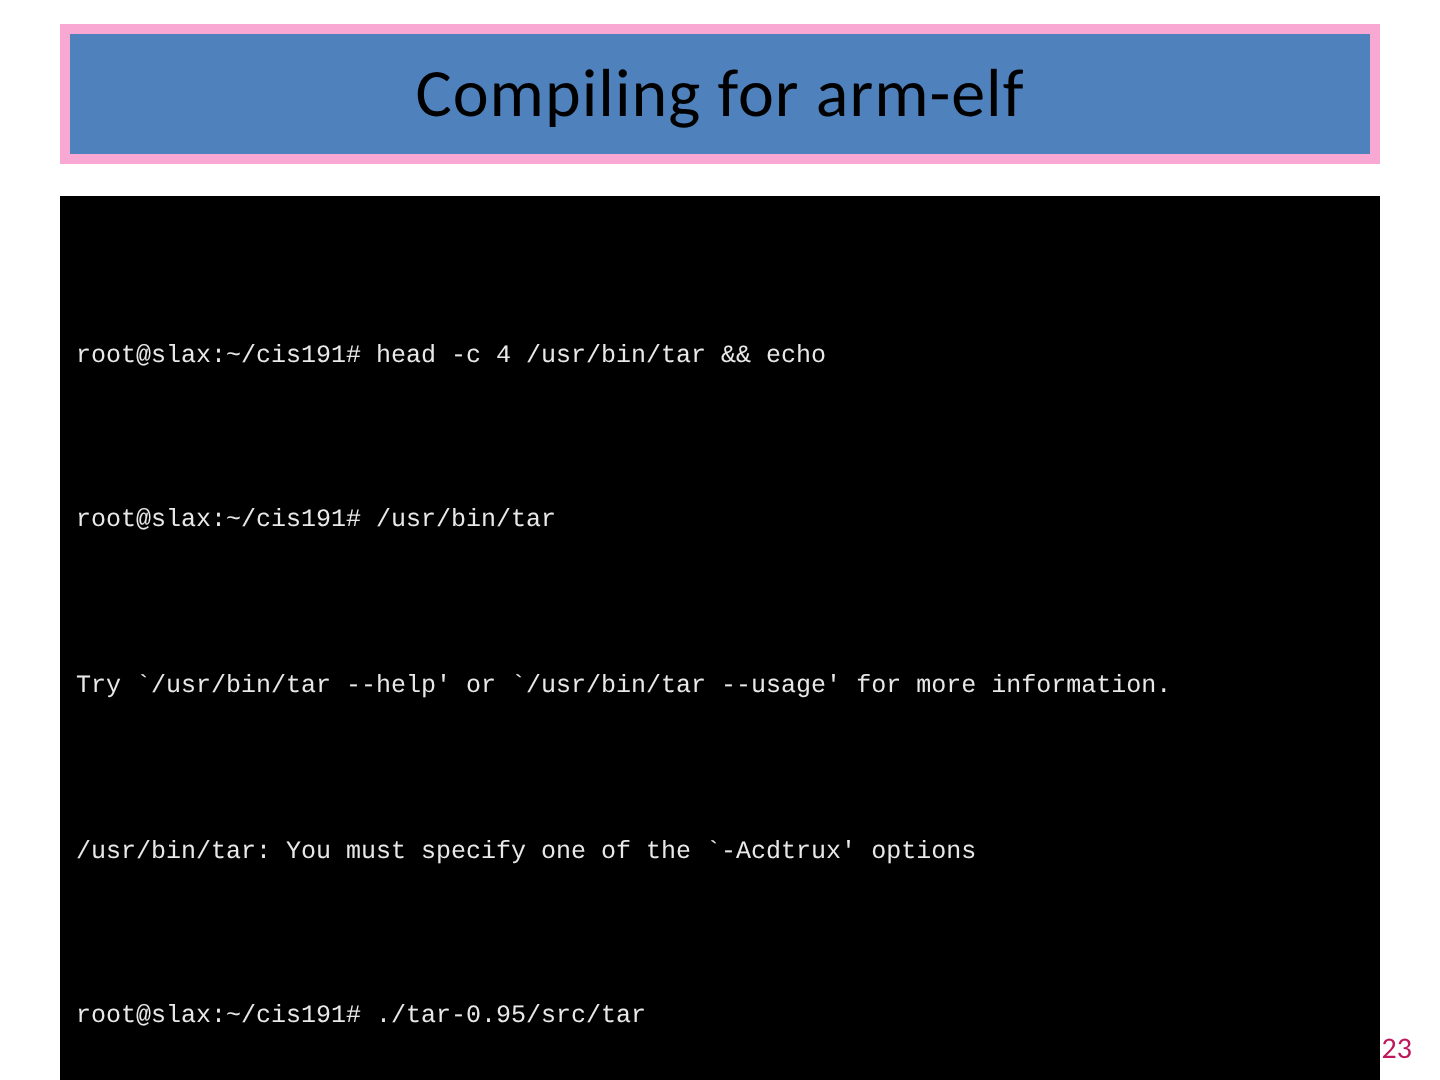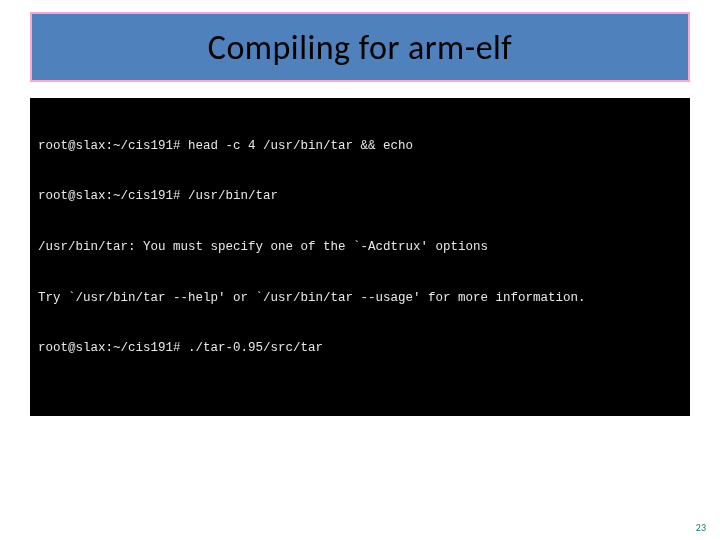--- a/index.html
+++ b/index.html
@@ -6,21 +6,21 @@
   body {
     width: 720px;
     height: 540px;
     background: #ffffff;
     font-family: Calibri, "Segoe UI", Arial, sans-serif;
     position: relative;
     overflow: hidden;
   }
   .title-bar {
     background: #4f81bd;
-    border: 2px solid #f9a8d4;
+    border: 5px solid #f9a8d4;
     margin: 12px 30px 0 30px;
     height: 70px;
     display: flex;
     align-items: center;
     justify-content: center;
   }
   .title-bar h1 {
     color: #000;
     font-weight: 400;
     font-size: 34px;
@@ -30,39 +30,39 @@
     background: #000;
     margin: 16px 30px 0 30px;
     padding: 6px 8px 8px 8px;
     font-family: "Lucida Console", "Courier New", monospace;
     font-size: 12.5px;
     line-height: 1.35;
     color: #e8e8e8;
     white-space: pre;
     position: relative;
   }
-  .terminal .line { display: block; }
+  .terminal .line { display: block; margin-top: 32px; }
   .page-number {
     position: absolute;
     bottom: 6px;
     right: 14px;
-    font-size: 10px;
-    color: #0f766e;
+    font-size: 15px;
+    color: #be185d;
   }
 </style>
 </head>
 <body>
 
 <div class="title-bar">
   <h1>Compiling for arm-elf</h1>
 </div>
 
 <div class="terminal">
   <span class="line">root@slax:~/cis191# head -c 4 /usr/bin/tar &amp;&amp; echo</span>
   <span class="line">root@slax:~/cis191# /usr/bin/tar</span>
+  <span class="line">Try `/usr/bin/tar --help' or `/usr/bin/tar --usage' for more information.</span>
   <span class="line">/usr/bin/tar: You must specify one of the `-Acdtrux' options</span>
-  <span class="line">Try `/usr/bin/tar --help' or `/usr/bin/tar --usage' for more information.</span>
   <span class="line">root@slax:~/cis191# ./tar-0.95/src/tar</span>
   
   
 </div>
 
 <div class="page-number">23</div>
 
 </body></html>

